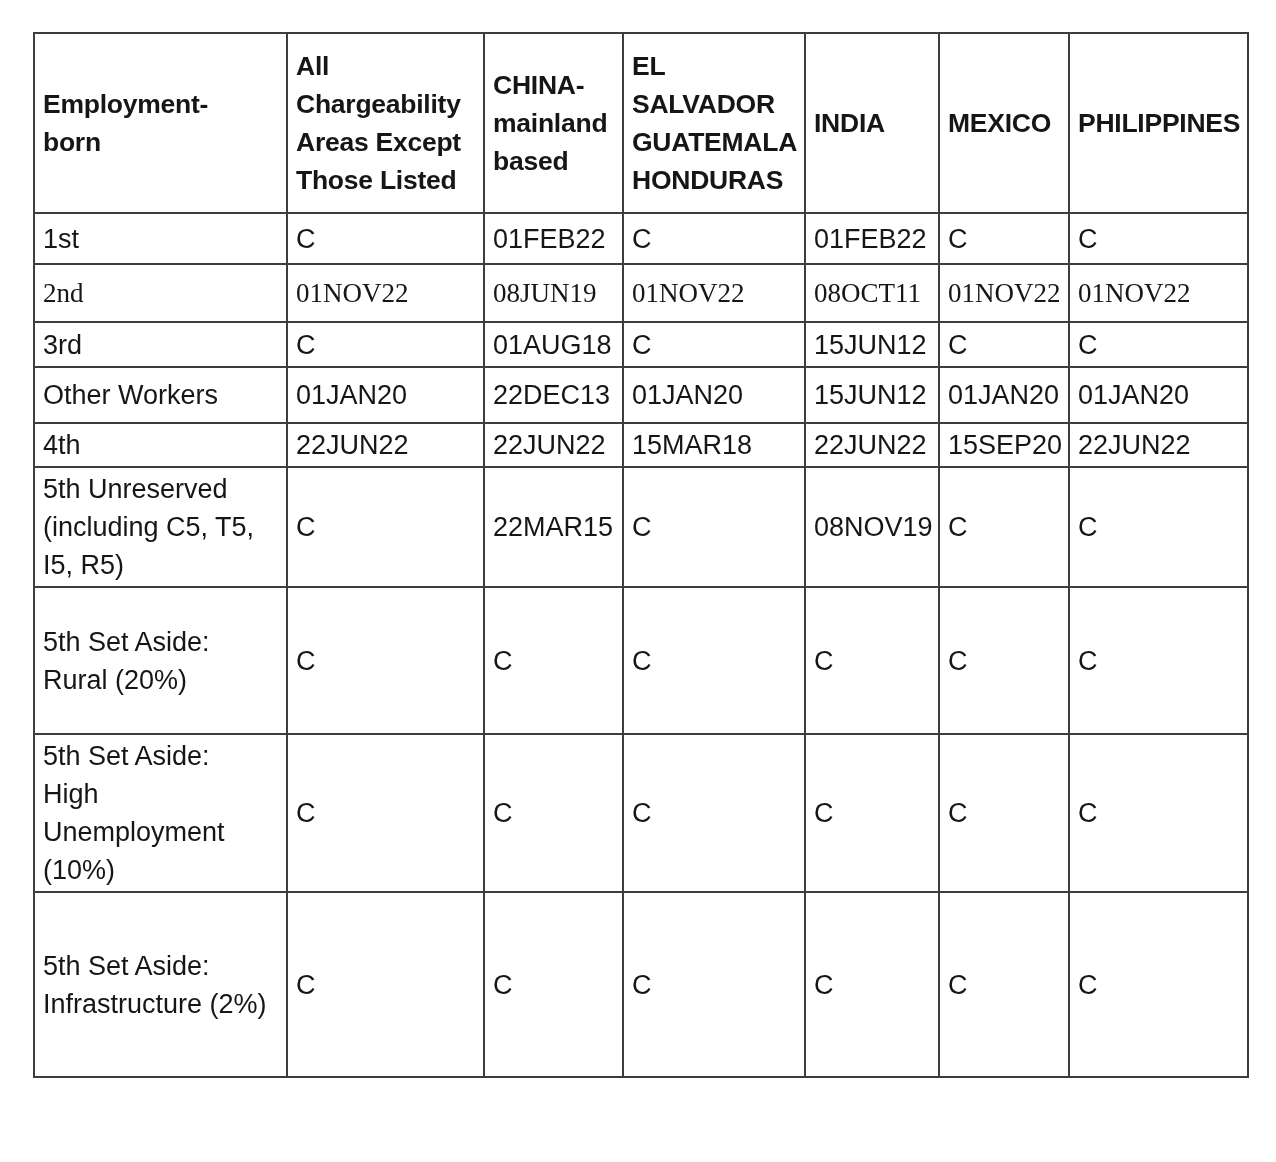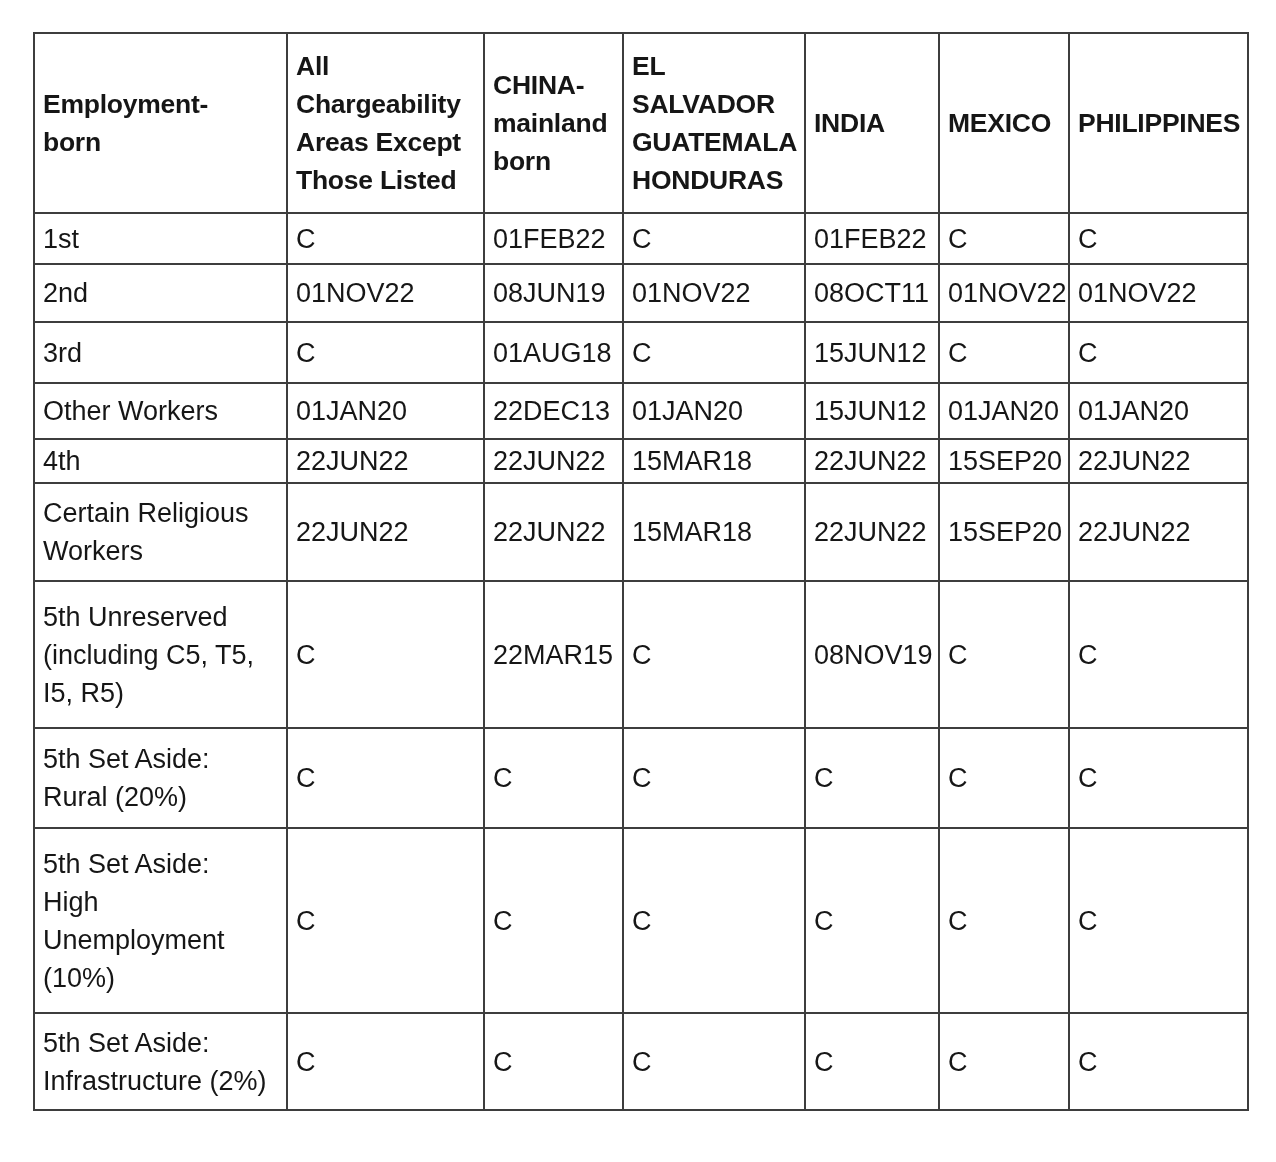--- a/index.html
+++ b/index.html
@@ -42,22 +42,22 @@
   th {
     font-weight: bold;
     font-size: 26.5px;
     letter-spacing: -0.25px;
   }
 
   td { font-weight: normal; }
 
   thead tr          { height: 180px; }
   tbody tr:nth-child(1)  { height: 51px; }
-  tbody tr:nth-child(2)  { height: 58px; }
-  tbody tr:nth-child(3)  { height: 61px; padding-left: 20px; }
+  tbody tr:nth-child(2)  { height: 58px; font-family: Liberation Serif, serif; }
+  tbody tr:nth-child(3)  { height: 45px; padding-left: 20px; }
   tbody tr:nth-child(4)  { height: 56px; }
   tbody tr:nth-child(5)  { height: 41px; }
   tbody tr:nth-child(6)  { height: 98px; }
   tbody tr:nth-child(7)  { height: 147px; margin-top: 48px; }
   tbody tr:nth-child(8)  { height: 100px; }
   tbody tr:nth-child(9)  { height: 185px; }
   tbody tr:nth-child(10) { height: 97px; }
 </style>
 </head>
 <body>
@@ -75,21 +75,21 @@
   <thead>
     <tr id="header-row">
         <th scope="col">Employment-
 born</th>
         <th scope="col">All
 Chargeability
 Areas Except
 Those Listed</th>
         <th scope="col">CHINA-
 mainland
-born</th>
+based</th>
         <th scope="col">EL
 SALVADOR
 GUATEMALA
 HONDURAS</th>
         <th scope="col">INDIA</th>
         <th scope="col">MEXICO</th>
         <th scope="col">PHILIPPINES</th>
       </tr>
   </thead>
   <tbody id="body-rows">
@@ -132,30 +132,20 @@
       <tr>
         <td>4th</td>
         <td>22JUN22</td>
         <td>22JUN22</td>
         <td>15MAR18</td>
         <td>22JUN22</td>
         <td>15SEP20</td>
         <td>22JUN22</td>
       </tr>
       <tr>
-        <td>Certain Religious
-Workers</td>
-        <td>22JUN22</td>
-        <td>22JUN22</td>
-        <td>15MAR18</td>
-        <td>22JUN22</td>
-        <td>15SEP20</td>
-        <td>22JUN22</td>
-      </tr>
-      <tr>
         <td>5th Unreserved
 (including C5, T5,
 I5, R5)</td>
         <td>C</td>
         <td>22MAR15</td>
         <td>C</td>
         <td>08NOV19</td>
         <td>C</td>
         <td>C</td>
       </tr>

